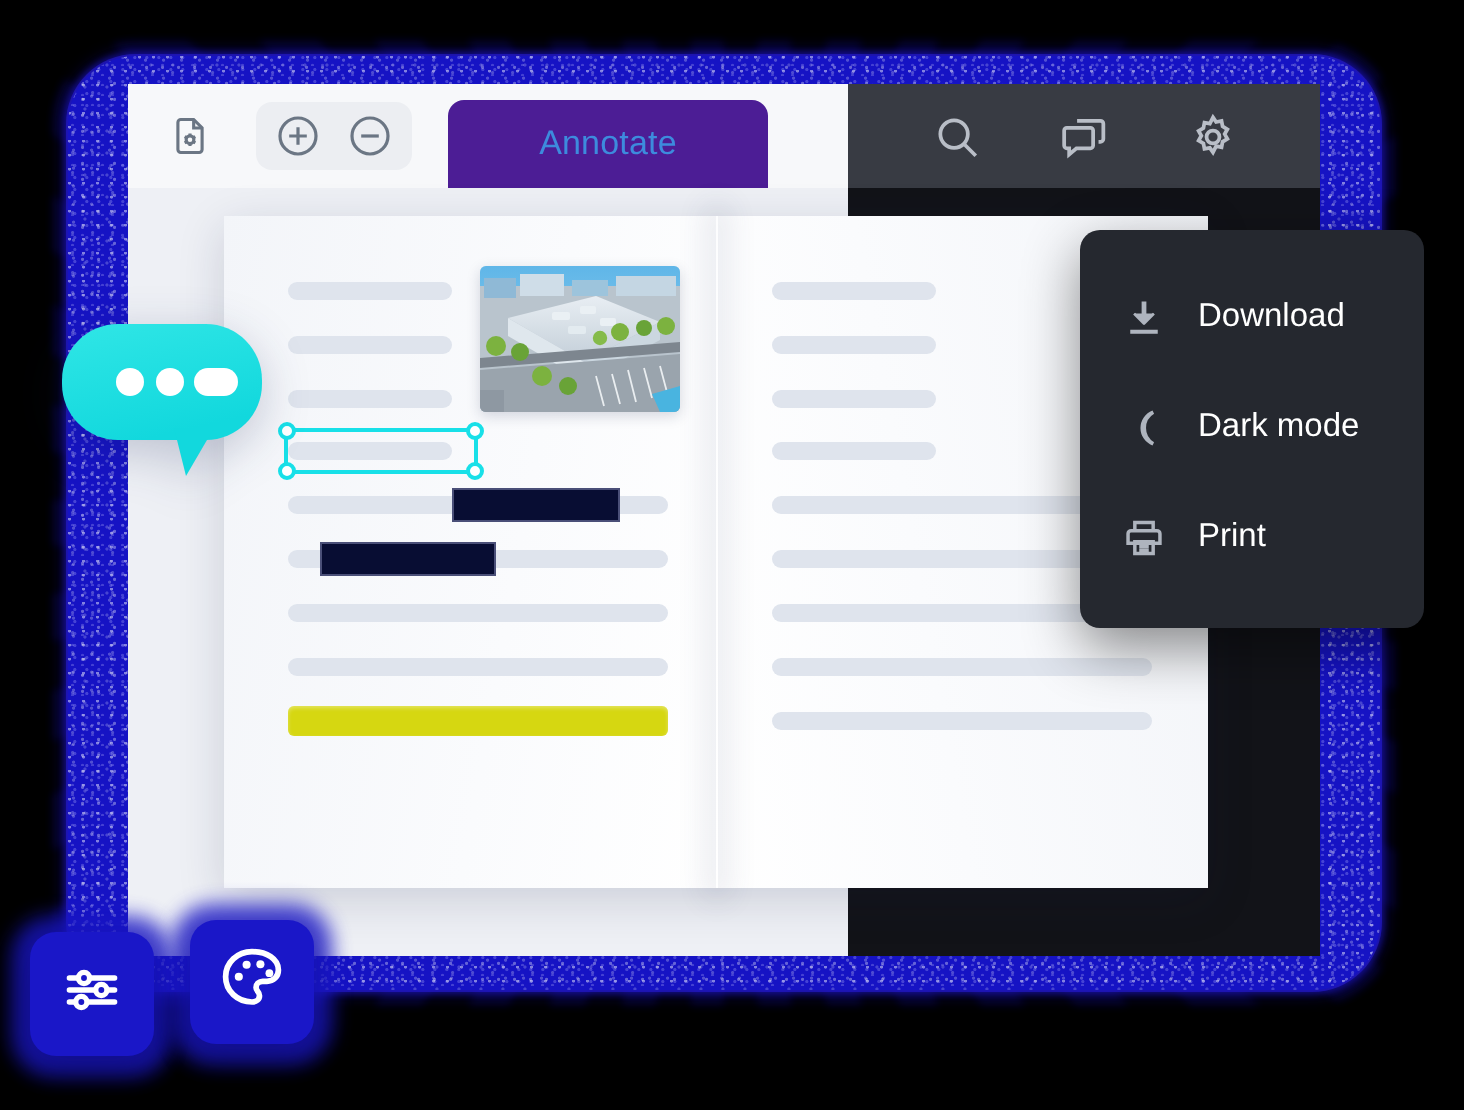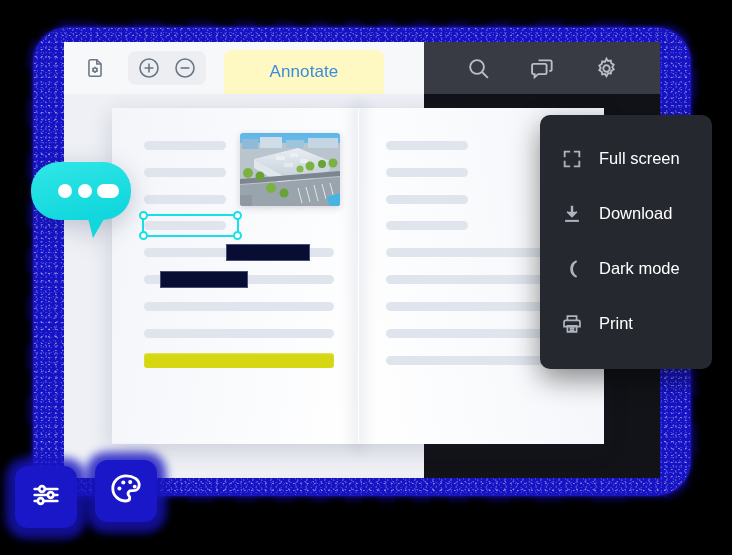--- a/index.html
+++ b/index.html
@@ -144,21 +144,21 @@
   }
 
   .annotate-tab {
     margin-left: 18px;
     height: 44px;
     min-width: 120px;
     padding: 0 20px;
     display: flex;
     align-items: center;
     justify-content: center;
-    background: #fef9c3;
+    background: #4c1d95;
     border-radius: 8px 8px 0 0;
     color: #3d8bdd;
     font-size: 17px;
     letter-spacing: 0.1px;
     align-self: flex-end;
     text-align: right;
   }
 
   .tb-right {
     position: absolute;
@@ -502,31 +502,20 @@
           <div class="tline" style="left:28px; top:221px; width:190px;"></div>
           <div class="tline" style="left:28px; top:248px; width:190px;"></div>
         </div>
 
         <div class="gutter-shadow"></div>
       </div>
     </div>
   </div>
 
   <div class="menu">
-    <div class="menu-item">
-      <span class="menu-icon">
-        <svg width="22" height="22" viewBox="0 0 24 24" fill="none" stroke="currentColor" stroke-width="2" stroke-linecap="square">
-          <path d="M4 9V4h5"></path>
-            <path d="M20 9V4h-5"></path>
-          <path d="M4 15v5h5"></path>
-            <path d="M20 15v5h-5"></path>
-        </svg>
-      </span>
-      <span>Full screen</span>
-    </div>
 
     <div class="menu-item">
       <span class="menu-icon">
         <svg width="22" height="22" viewBox="0 0 24 24" fill="none" stroke="currentColor" stroke-width="2">
           <path d="M12 3v10" stroke-width="2.6"></path>
           <path d="M6.6 9.6L12 15l5.4-5.4" fill="currentColor" stroke="currentColor" stroke-width="1.5" stroke-linejoin="round"></path>
           <path d="M4.5 19.5h15" stroke-width="2.2"></path>
         </svg>
       </span>
       <span>Download</span>

